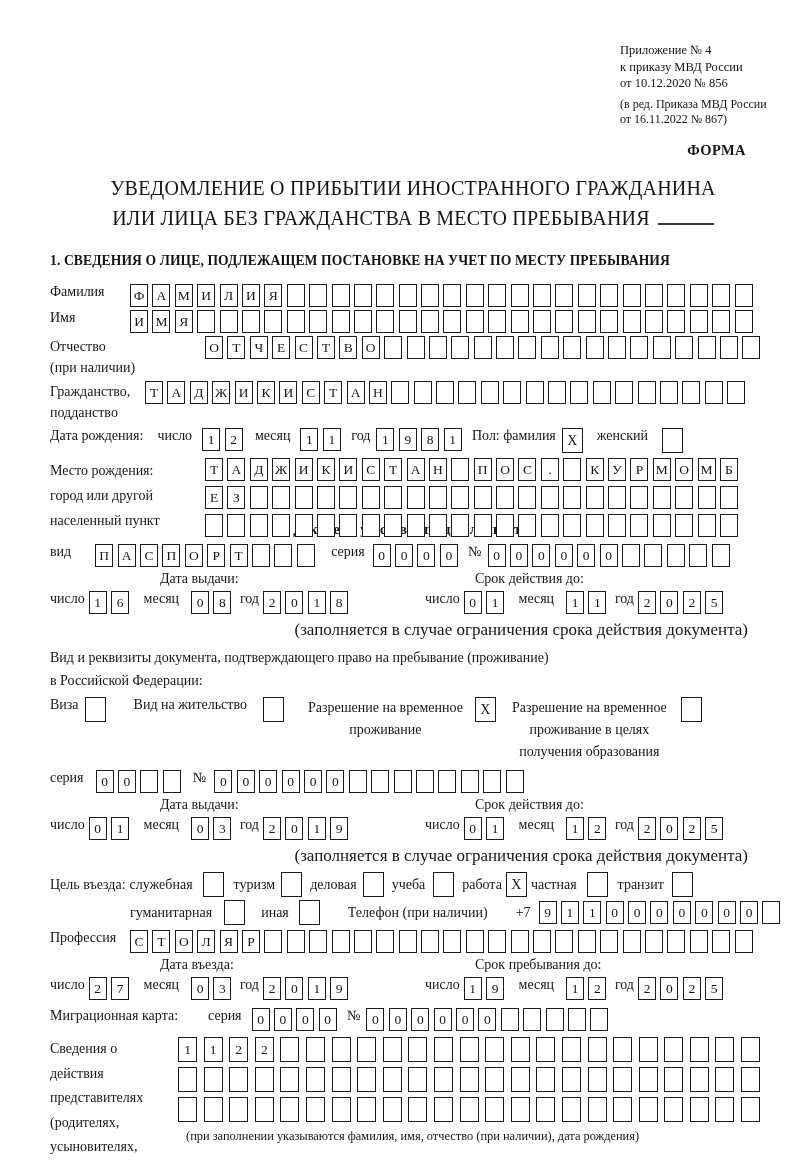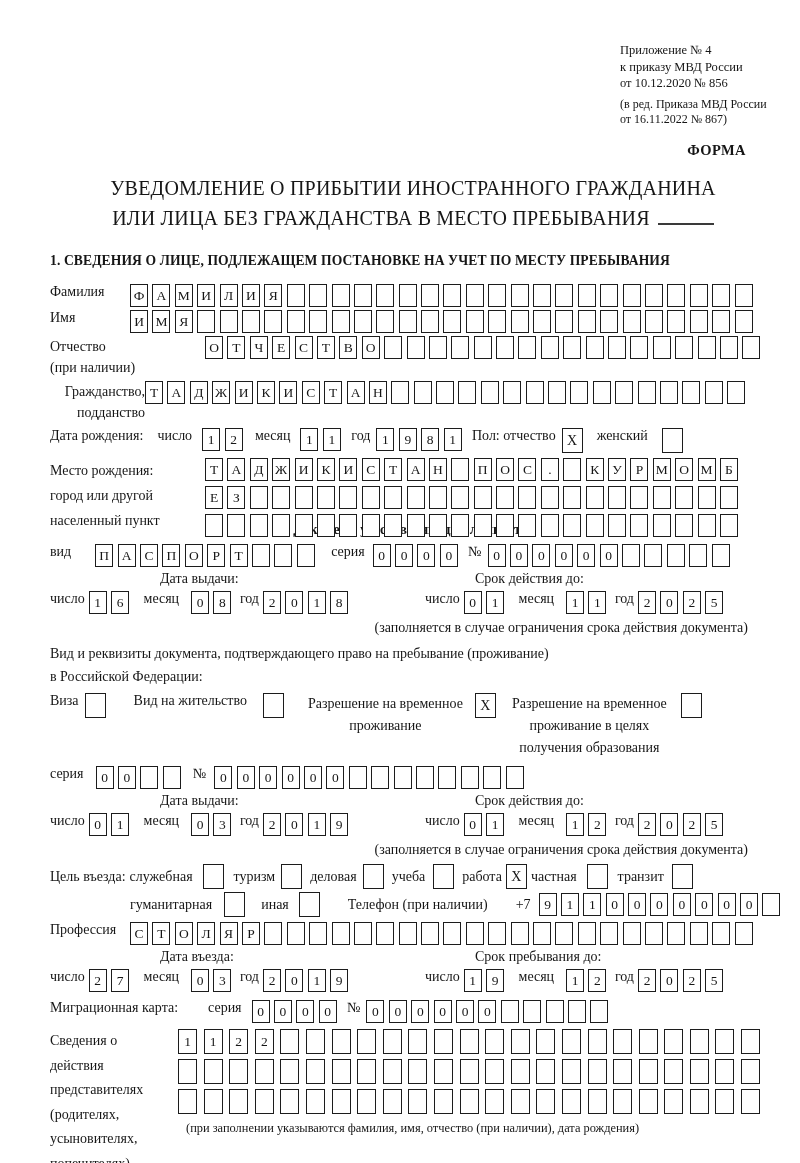--- a/index.html
+++ b/index.html
@@ -15,35 +15,35 @@
   .sec-heading{margin-top:20px;margin-bottom:15px;font-weight:bold;font-size:13.6px;letter-spacing:.1px;}
   
   .row{display:flex;align-items:flex-start;margin-bottom:3px;position:relative;}
   .lbl{white-space:nowrap;}
   .cells{display:flex;flex-wrap:nowrap;}
   .cell{flex:0 0 auto;width:16px;height:21px;border:1.5px solid #1c1c1c;margin-right:4.4px;
         text-align:center;font-size:13.5px;line-height:21px;background:#fff;}
   .cell.lg{width:17px;height:23px;line-height:23px;margin-right:6.6px;}
   .cb{flex:0 0 auto;display:inline-block;width:19px;height:23px;border:1.5px solid #1c1c1c;
       text-align:center;line-height:23px;font-size:14px;}
-  .w80{flex:0 0 80px;}  .w95{flex:0 0 95px;text-align:right;}  .w155{flex:0 0 155px;}  .w128{flex:0 0 128px;}
+  .w80{flex:0 0 80px;}  .w95{flex:0 0 95px;}  .w155{flex:0 0 155px;}  .w128{flex:0 0 128px;}
   .two-line{line-height:21px;}
   .g4{margin-left:4px;}.g6{margin-left:6px;}.g8{margin-left:8px;}.g10{margin-left:10px;}
   .g12{margin-left:12px;}.g14{margin-left:14px;}.g16{margin-left:16px;}
   .g24{margin-left:24px;}.g28{margin-left:28px;}.g30{margin-left:30px;}
   
   .bp-lbl{line-height:25px;}
   .bp-cells .cells{margin-bottom:5px;}
   .doc-heading{text-align:center;font-weight:bold;font-size:13.8px;margin-top:-20px;margin-bottom:6px;}
   
   .dlrow{position:relative;height:18px;margin-bottom:2px;margin-top:4px;}
   .pos{position:absolute;top:0;white-space:nowrap;}
   .p110{left:110px;}  .p425{left:425px;}
   .rg{position:absolute;left:375px;top:0;display:flex;align-items:flex-start;}
-  .note{font-size:14px;text-align:right;padding-right:28px;margin:1px 0 6px;}
+  .note{font-size:17px;text-align:right;padding-right:28px;margin:1px 0 6px;}
   .para{line-height:1.65;}
   .permits{display:flex;align-items:flex-start;margin:5px 0 8px;}
   .ptxt{text-align:center;line-height:1.55;white-space:nowrap;}
   .purpose{align-items:center;}
   
   .legal-lbl{line-height:24.5px;}
   .legal-cells .cells{margin-bottom:5px;}
   .legal-note{font-size:12.4px;margin-top:7px;margin-left:8px;white-space:nowrap;}
 </style>
 </head>
@@ -222,21 +222,21 @@
         <span class="cell">1</span>
         <span class="cell">1</span>
       </span>
     <span class="lbl g6">год</span>
     <span class="cells g6">
         <span class="cell">1</span>
         <span class="cell">9</span>
         <span class="cell">8</span>
         <span class="cell">1</span>
       </span>
-    <span class="lbl g6">Пол: отчество</span>
+    <span class="lbl g6">Пол: фамилия</span>
     <span class="cb g6">X</span>
     <span class="lbl g14">женский</span>
     <span class="cb g14"></span>
   </div>
 
   <div class="row" style="margin-bottom:0;">
     <div class="w155 bp-lbl">
       <div>Место рождения:</div>
       <div>город или другой</div>
       <div>населенный пункт</div>

